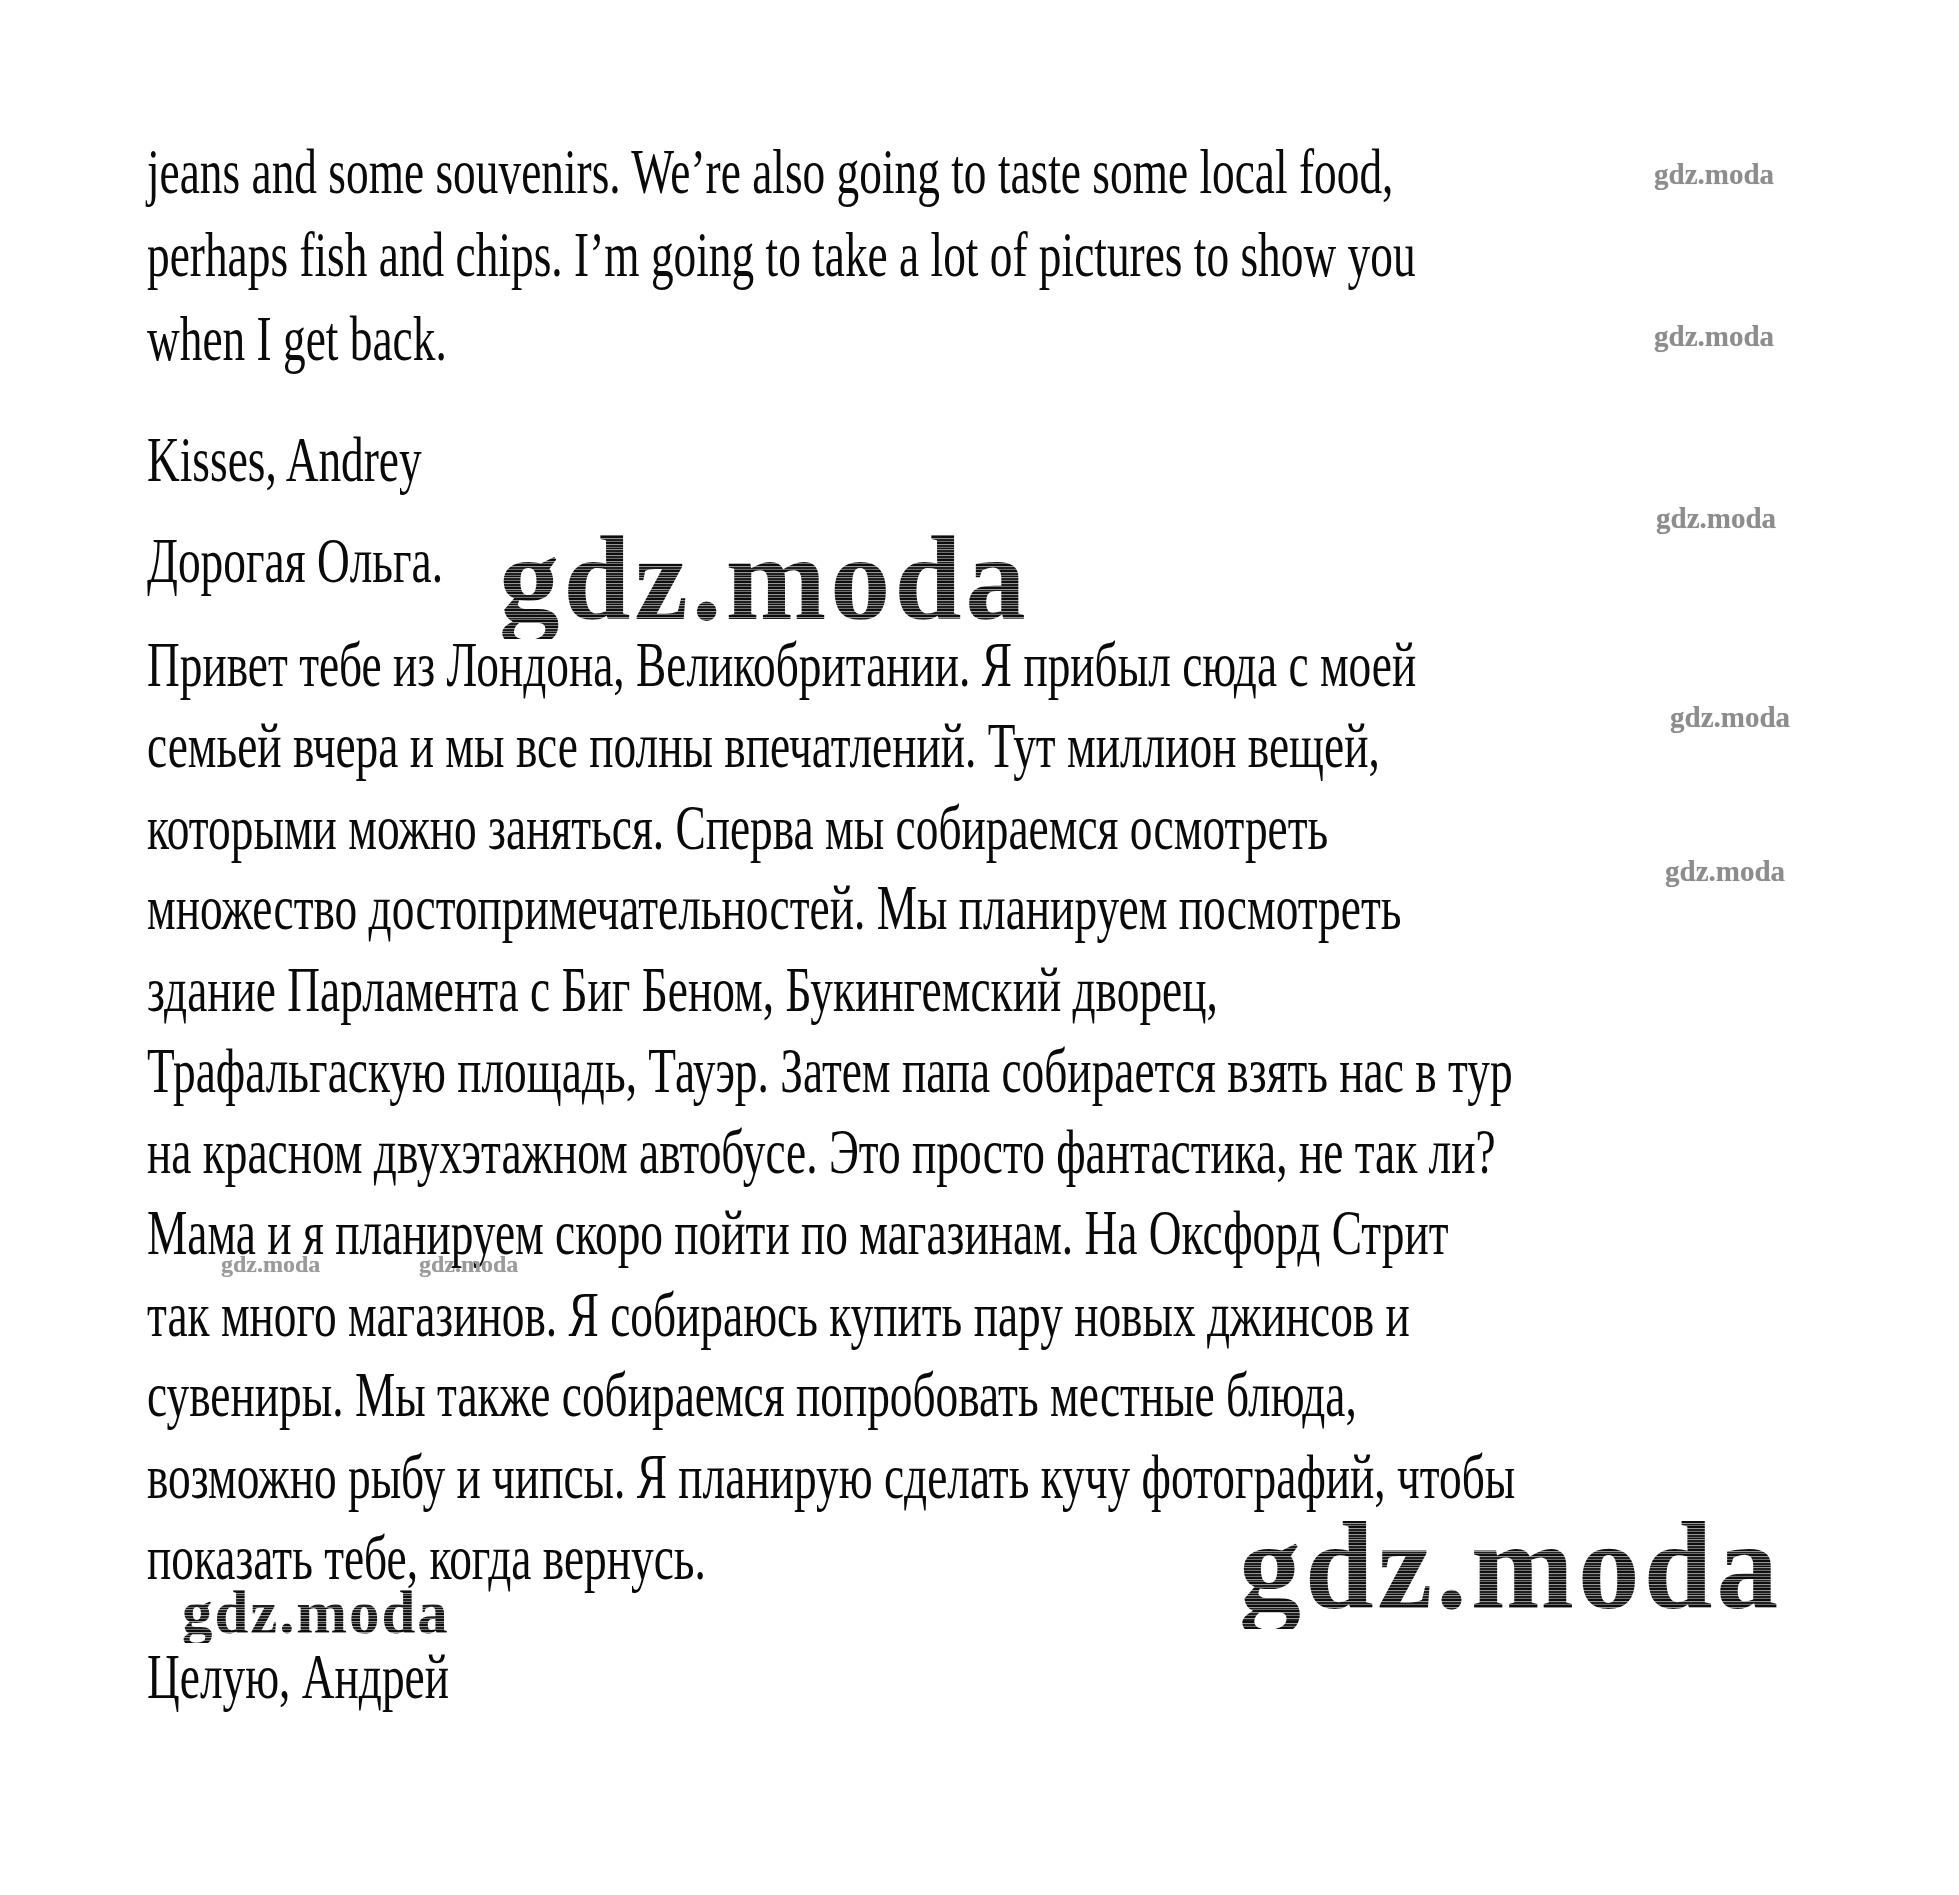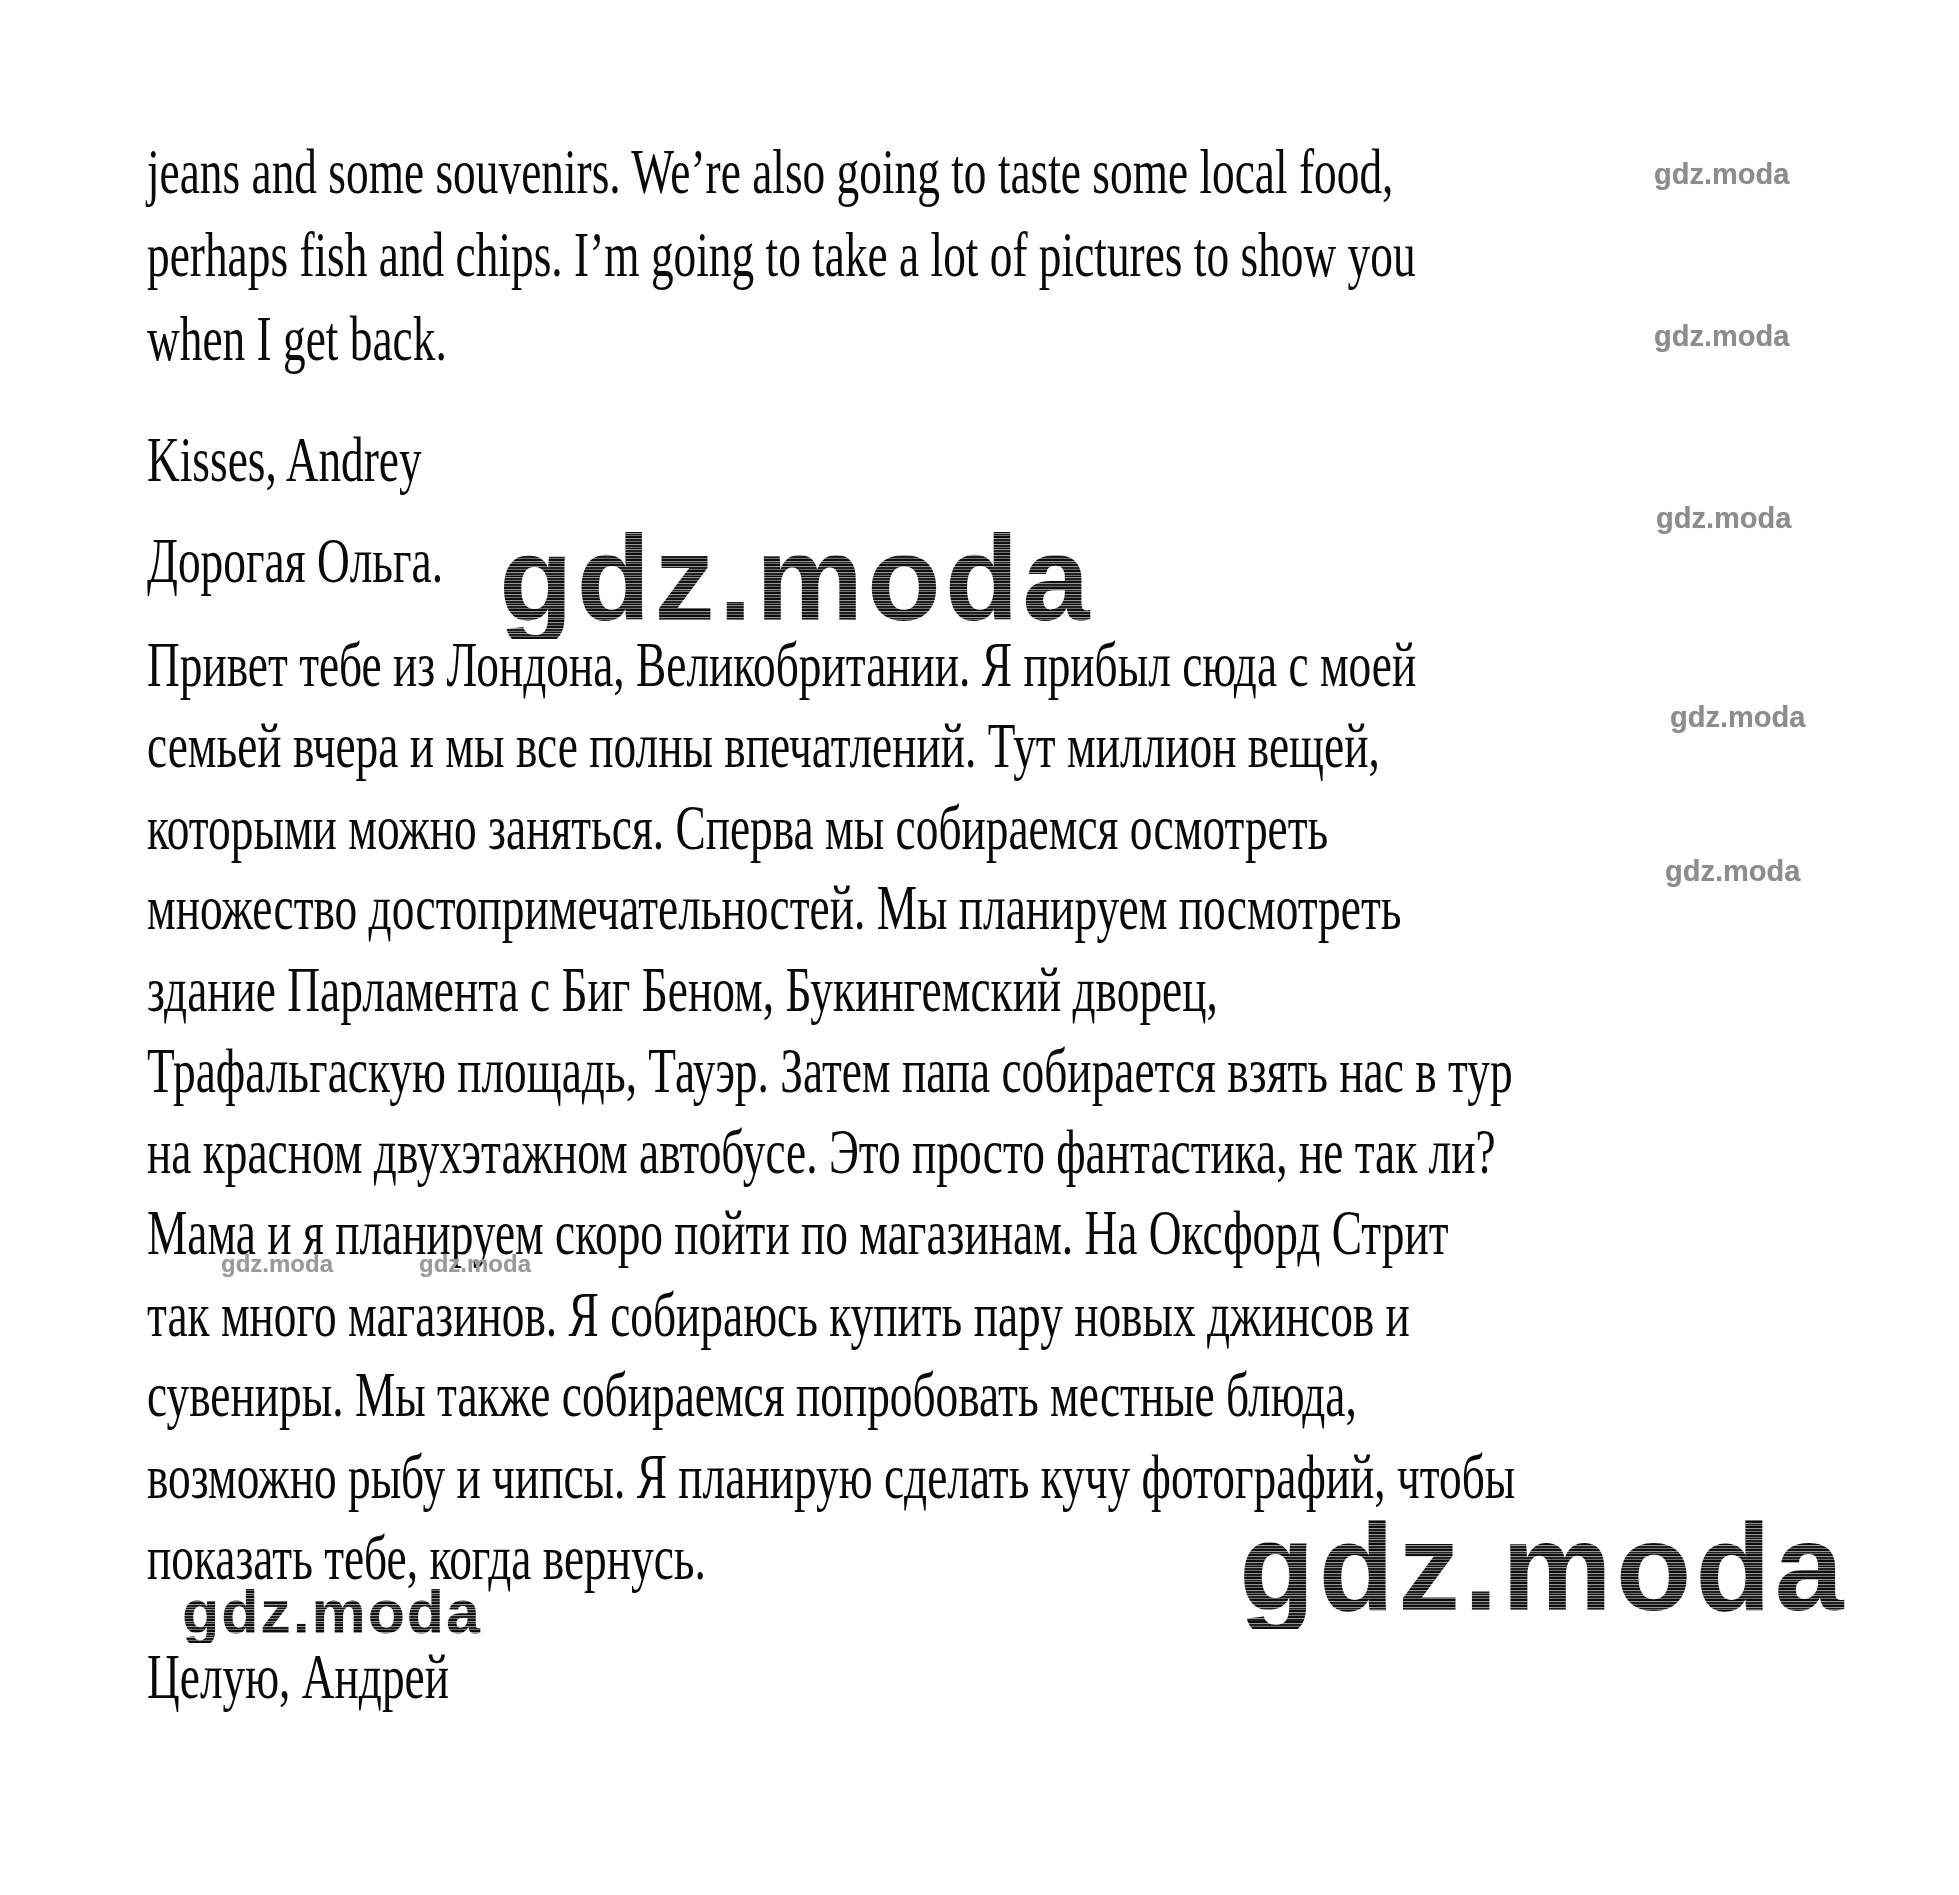--- a/index.html
+++ b/index.html
@@ -17,21 +17,21 @@
     white-space: nowrap;
     font-size: 63px;
     line-height: 1;
     color: #0a0a0a;
     transform: scaleX(0.72);
     transform-origin: 0 0;
   }
   .wm {
     position: absolute;
     white-space: nowrap;
-    font-family: Liberation Sans, sans-serif;
+    font-family: Liberation Serif, serif;
     font-weight: 700;
     line-height: 1;
   }
   .wm-small {
     font-size: 29px;
     color: #8d8d8d;
     text-shadow: 0 0 0.9px #bdbdbd;
   }
   .wm-small-light {
     font-size: 24px;

